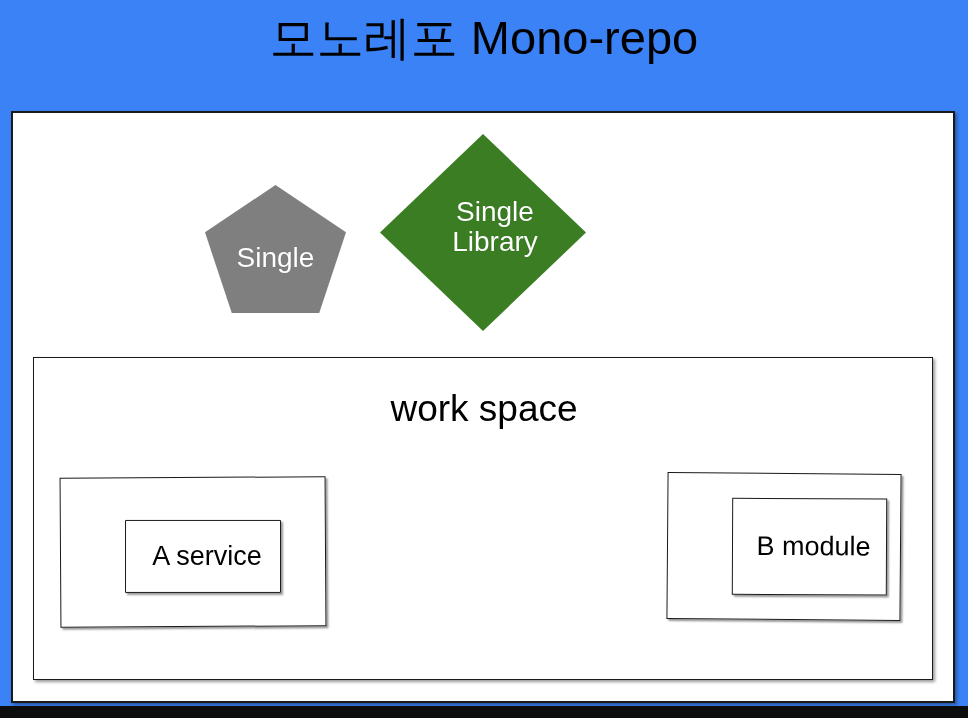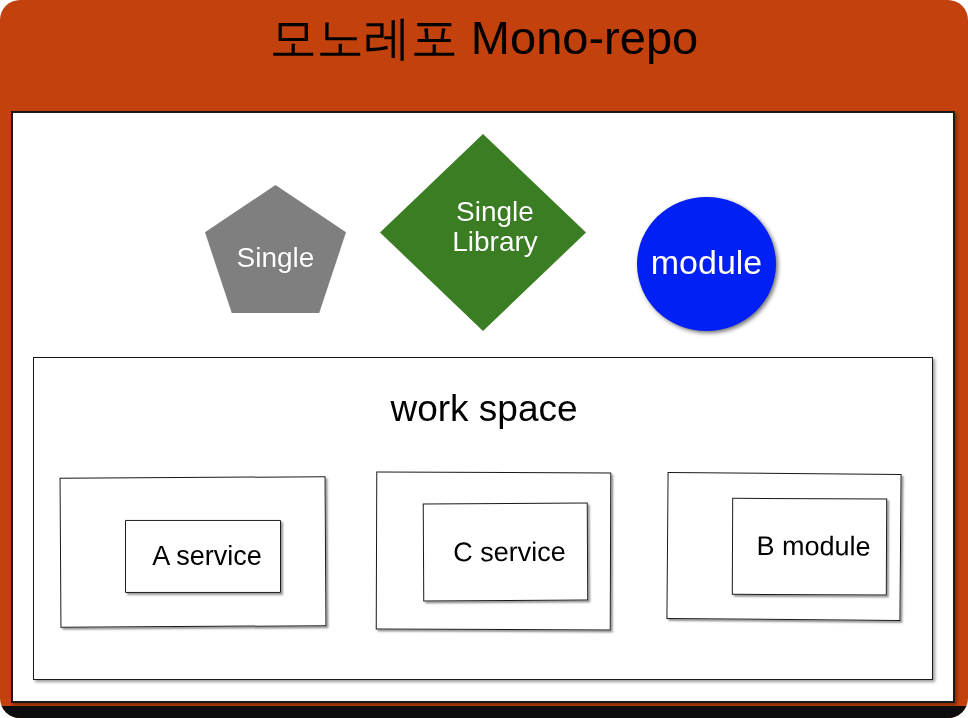--- a/index.html
+++ b/index.html
@@ -8,23 +8,22 @@
     padding: 0;
     background: #ffffff;
   }
   body {
     font-family: "Liberation Sans", "DejaVu Sans", sans-serif;
   }
   #canvas {
     position: relative;
     width: 968px;
     height: 718px;
-    background: #c2410c;
+    background: #3b82f6;
     overflow: hidden;
-    border-radius: 20px;
   }
 
   
   .diagram-title {
     position: absolute;
     left: 0;
     top: 14px;
     width: 968px;
     text-align: center;
     font-size: 47px;
@@ -213,40 +212,31 @@
   </div>
 
   <div class="diamond-shape">
     <div class="poly"></div>
     <div class="shape-label lbl">
       <div>Single</div>
       <div>Library</div>
     </div>
   </div>
 
-  <div class="circle-shape">
-    <div class="poly"></div>
-    <div class="shape-label lbl">module</div>
-  </div>
 
   <div class="workspace-box">
 
     <div class="workspace-title">work space</div>
 
     <div class="service-outer svc-a-outer">
       <div class="service-inner svc-a-inner">
         <span class="service-label">A service</span>
       </div>
     </div>
 
-    <div class="service-outer svc-c-outer">
-      <div class="service-inner svc-c-inner">
-        <span class="service-label">C service</span>
-      </div>
-    </div>
 
     <div class="service-outer svc-b-outer">
       <div class="service-inner svc-b-inner">
         <span class="service-label">B module</span>
       </div>
     </div>
 
   </div>
 
   <div class="bottom-bar"></div>

